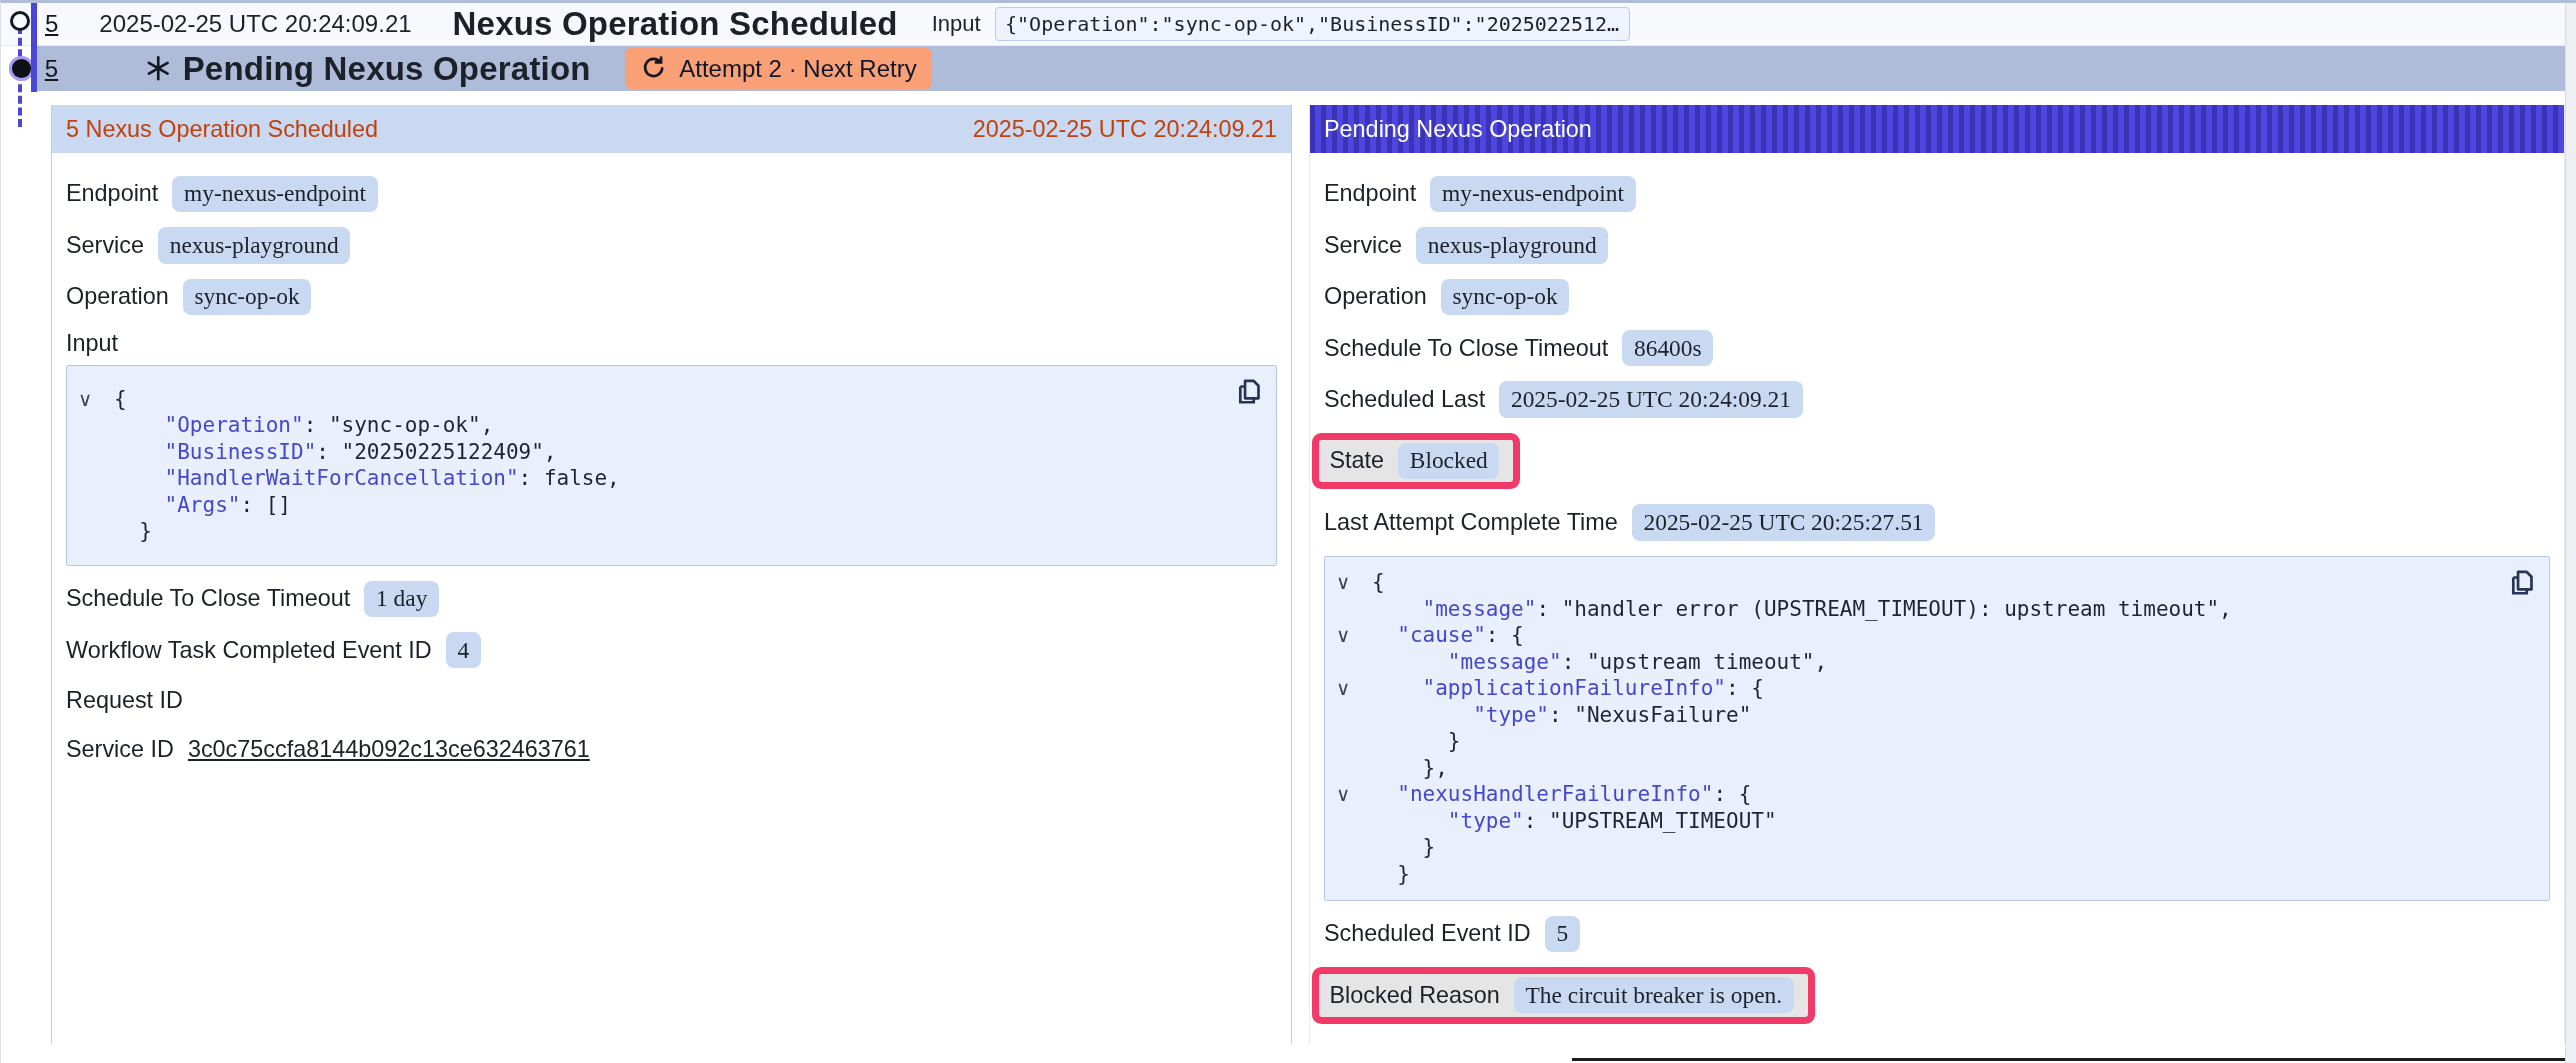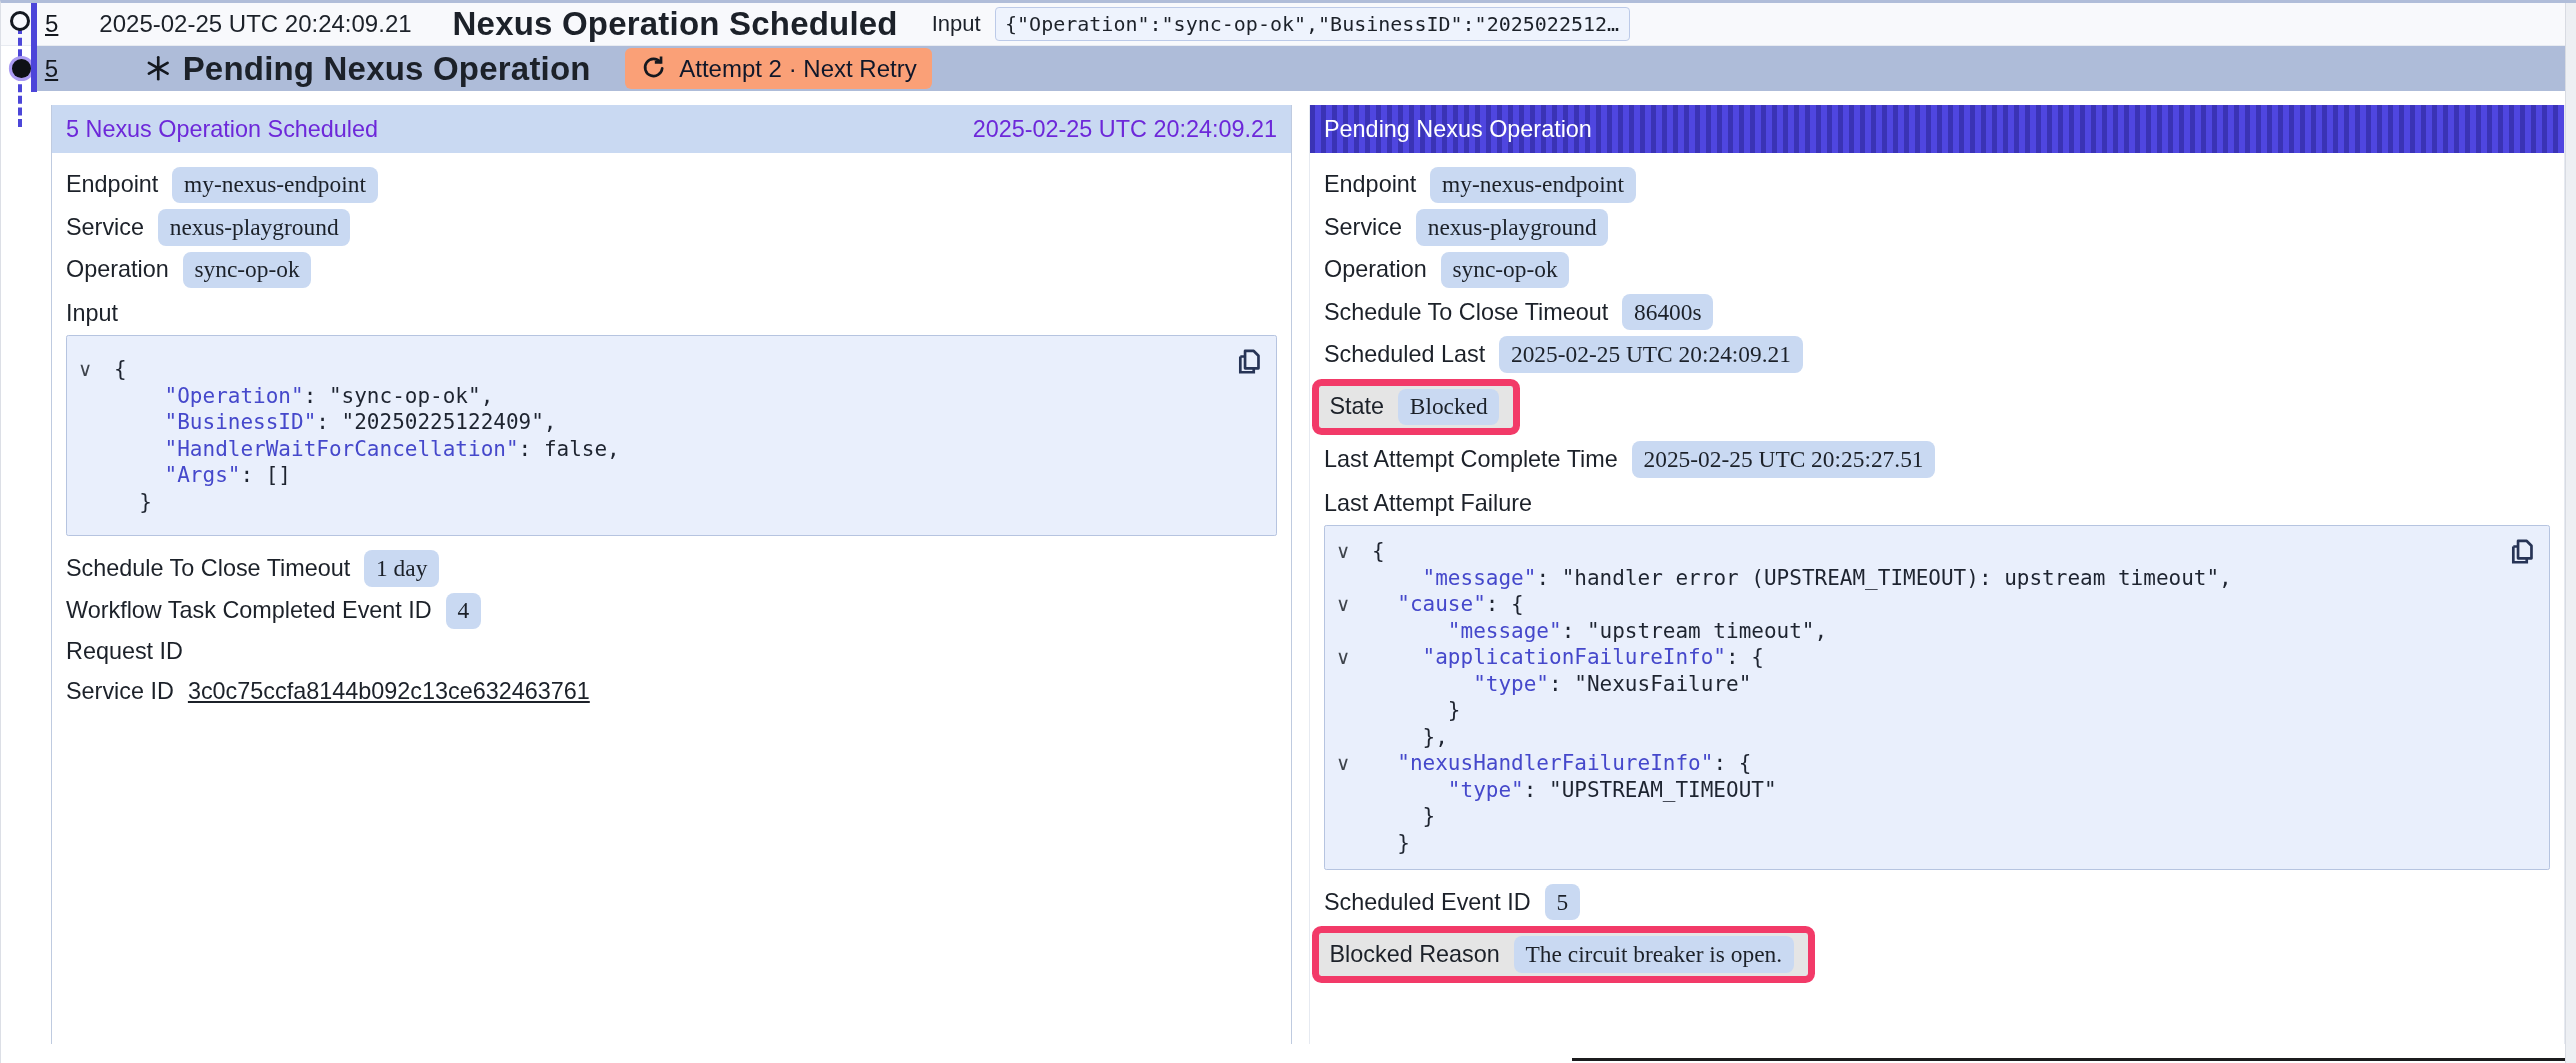--- a/index.html
+++ b/index.html
@@ -27,24 +27,24 @@
   .tl-open{position:absolute;left:7.8px;top:7.8px;width:20px;height:20px;border-radius:50%;background:#f8f9fc;border:3.1px solid #14181f;box-sizing:border-box;}
   .tl-filled{position:absolute;left:9.4px;top:56px;width:18.7px;height:18.7px;border-radius:50%;background:#0e1116;box-shadow:0 0 0 3.1px #aa9bf2;}
   .tl-bar{position:absolute;left:28px;top:0;width:6.2px;height:89px;background:#4c45d9;}
 
   
   .panels{display:flex;margin:14px 11px 0 50px;gap:17px;align-items:stretch;height:939px;}
   .panel{box-sizing:border-box;background:#fff;}
   .panel-left{width:1241px;border-left:1.6px solid #bfcbe0;border-right:1.6px solid #bfcbe0;}
   .panel-right{flex:1;border-left:1.6px solid #e6eaf1;border-right:1.6px solid #e6eaf1;position:relative;}
   .phead{height:48px;display:flex;align-items:center;justify-content:space-between;padding:0 14px;font-size:23.4px;}
-  .phead-left{background:#c9d9f2;color:#6d28d9;text-align:center;}
+  .phead-left{background:#c9d9f2;color:#c2410c;text-align:center;}
   .phead-right{background:repeating-linear-gradient(to right,#3a33b5 0 5.5px,#4f46e0 5.5px 11px);color:#ffffff;}
   .pbody{padding:7.8px 14px 0 14px;}
-  .frow{display:flex;align-items:center;margin:6px 0;font-size:23.4px;gap:14px;min-height:34px;}
+  .frow{display:flex;align-items:center;margin:15px 0;font-size:23.4px;gap:14px;min-height:34px;}
   .fbadge{background:#c9d9f2;border-radius:8px;padding:4.7px 11.7px;white-space:nowrap;font-family:Liberation Serif, serif;}
   .flink{text-decoration:underline;cursor:pointer;}
   .flabel-solo{font-size:23.4px;margin:12.5px 0 4.7px 0;}
 
   
   .hl-row{margin:4.7px 0;}
   .hl{display:inline-block;border:7px solid #f23a68;border-radius:9.4px;padding:0 14px 0 11px;margin-left:-12.5px;background:#e5e5e5;}
   .hl .frow{margin:3.1px 0;}
 
   
@@ -203,21 +203,20 @@
             <div class="frow">
               <span>State</span>
               <span class="fbadge">Blocked</span>
             </div>
           </div>
         </div>
         <div class="frow">
           <span>Last Attempt Complete Time</span>
           <span class="fbadge">2025-02-25 UTC 20:25:27.51</span>
         </div>
-        <div class="flabel-solo">Last Attempt Failure</div>
         <div class="code-block cb-right">
           <span class="copy">
             <svg width="30" height="30" viewBox="0 0 38 38">
               <path d="M8 12 h5 M8 12 v20 h17 v-4" fill="none" stroke="#273456" stroke-width="3.4"></path>
               <path d="M14 5 h11 l6 6 v16 h-17 z" fill="none" stroke="#273456" stroke-width="3.4" stroke-linejoin="round"></path>
             </svg>
           </span>
           <div>
               <div class="cl">
                 <span class="chev">∨</span>

